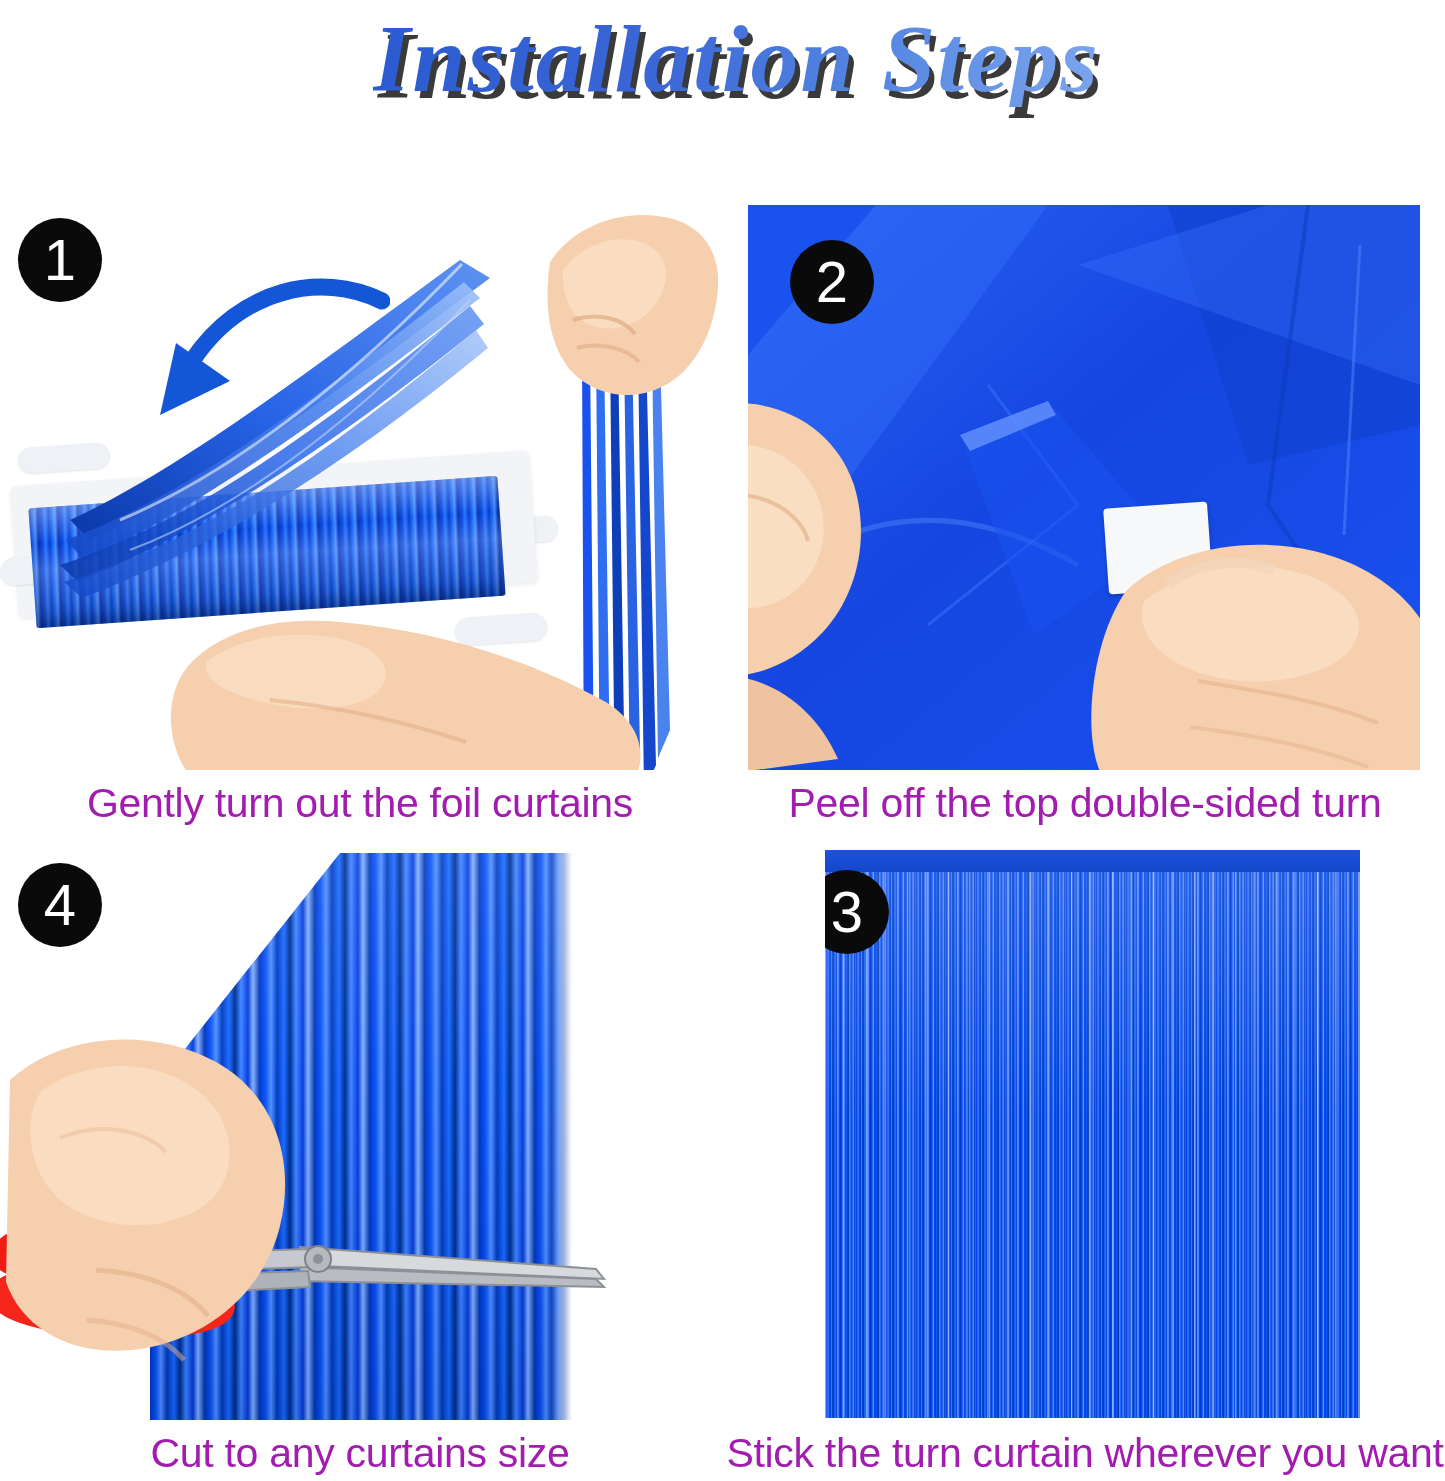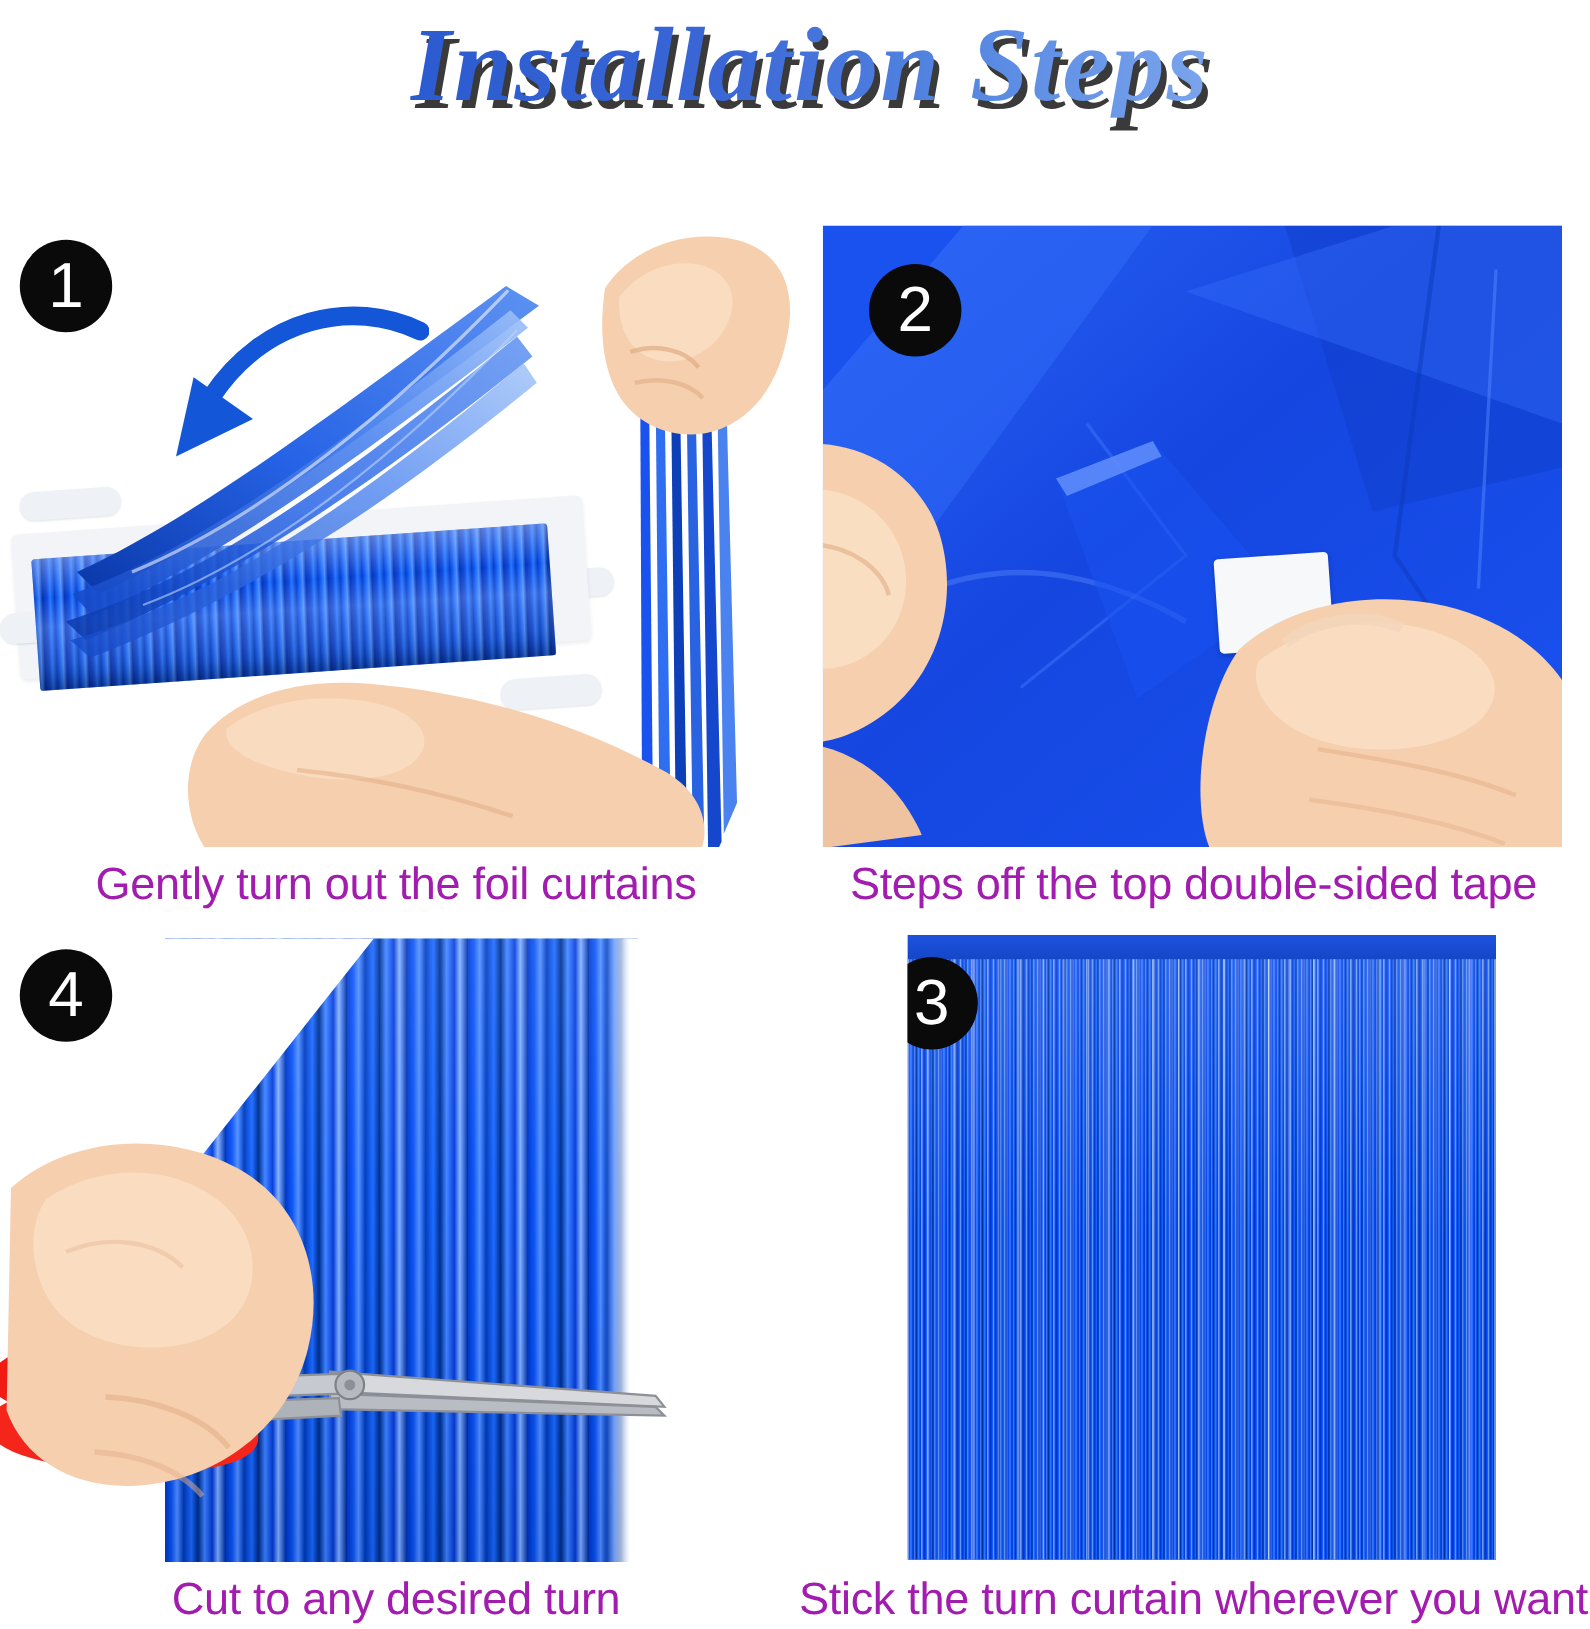--- a/index.html
+++ b/index.html
@@ -340,21 +340,21 @@
         <path d="M96 106 C 140 72, 206 62, 258 80 C 304 96, 322 126, 304 152
                  C 282 184, 206 196, 152 178 C 110 164, 86 134, 96 106 Z" fill="#fadfc4" opacity=".85"></path>
         <path d="M120 90 C 150 66, 196 62, 226 76" stroke="#f3d6bb" stroke-width="10" fill="none" opacity=".9"></path>
         <path d="M150 186 C 212 196, 276 206, 330 228" stroke="#e3b089" stroke-width="4" fill="none" opacity=".55"></path>
         <path d="M142 232 C 206 240, 268 252, 320 272" stroke="#e3b089" stroke-width="4" fill="none" opacity=".45"></path>
       </svg>
     </div>
     <div class="badge" style="left:42px;top:35px;">2</div>
   </div>
 
-  <div class="caption" style="left:725px;top:780px;width:720px;">Steps off the top double-sided tape</div>
+  <div class="caption" style="left:725px;top:780px;width:720px;">Peel off the top double-sided turn</div>
 
   <div class="cell photo" id="panel4">
     <div class="p4-foil">
       <div class="p4-strips"></div>
       <div class="p4-white-wedge"></div>
       <div class="p4-white-right"></div>
     </div>
 
     <svg style="position:absolute;left:0;top:330px;width:620px;height:210px;z-index:20;" viewBox="0 0 620 210">
 
@@ -377,21 +377,21 @@
       <path d="M42 70 C 92 36, 162 38, 204 76 C 238 108, 238 158, 206 184
                C 168 214, 96 212, 58 178 C 28 150, 22 98, 42 70 Z" fill="#fadfc4" opacity=".85"></path>
       <path d="M96 250 C 142 252, 186 268, 208 296" stroke="#e3b089" stroke-width="5" fill="none" opacity=".6"></path>
       <path d="M86 300 C 126 302, 164 316, 184 340" stroke="#e3b089" stroke-width="5" fill="none" opacity=".5"></path>
       <path d="M60 118 C 98 102, 142 108, 166 132" stroke="#e8bb97" stroke-width="4" fill="none" opacity=".5"></path>
     </svg>
 
     <div class="badge" style="left:18px;top:18px;">4</div>
   </div>
 
-  <div class="caption" style="left:0;top:1430px;width:720px;">Cut to any desired turn</div>
+  <div class="caption" style="left:0;top:1430px;width:720px;">Cut to any curtains size</div>
 
   <div class="cell photo" id="panel3">
     <div class="p3-photo">
       <div class="p3-head"></div>
       <div class="p3-fringe">
         <div class="p3-speckle"></div>
       </div>
     </div>
     <div class="badge" style="left:-20px;top:20px;">3</div>
   </div>

